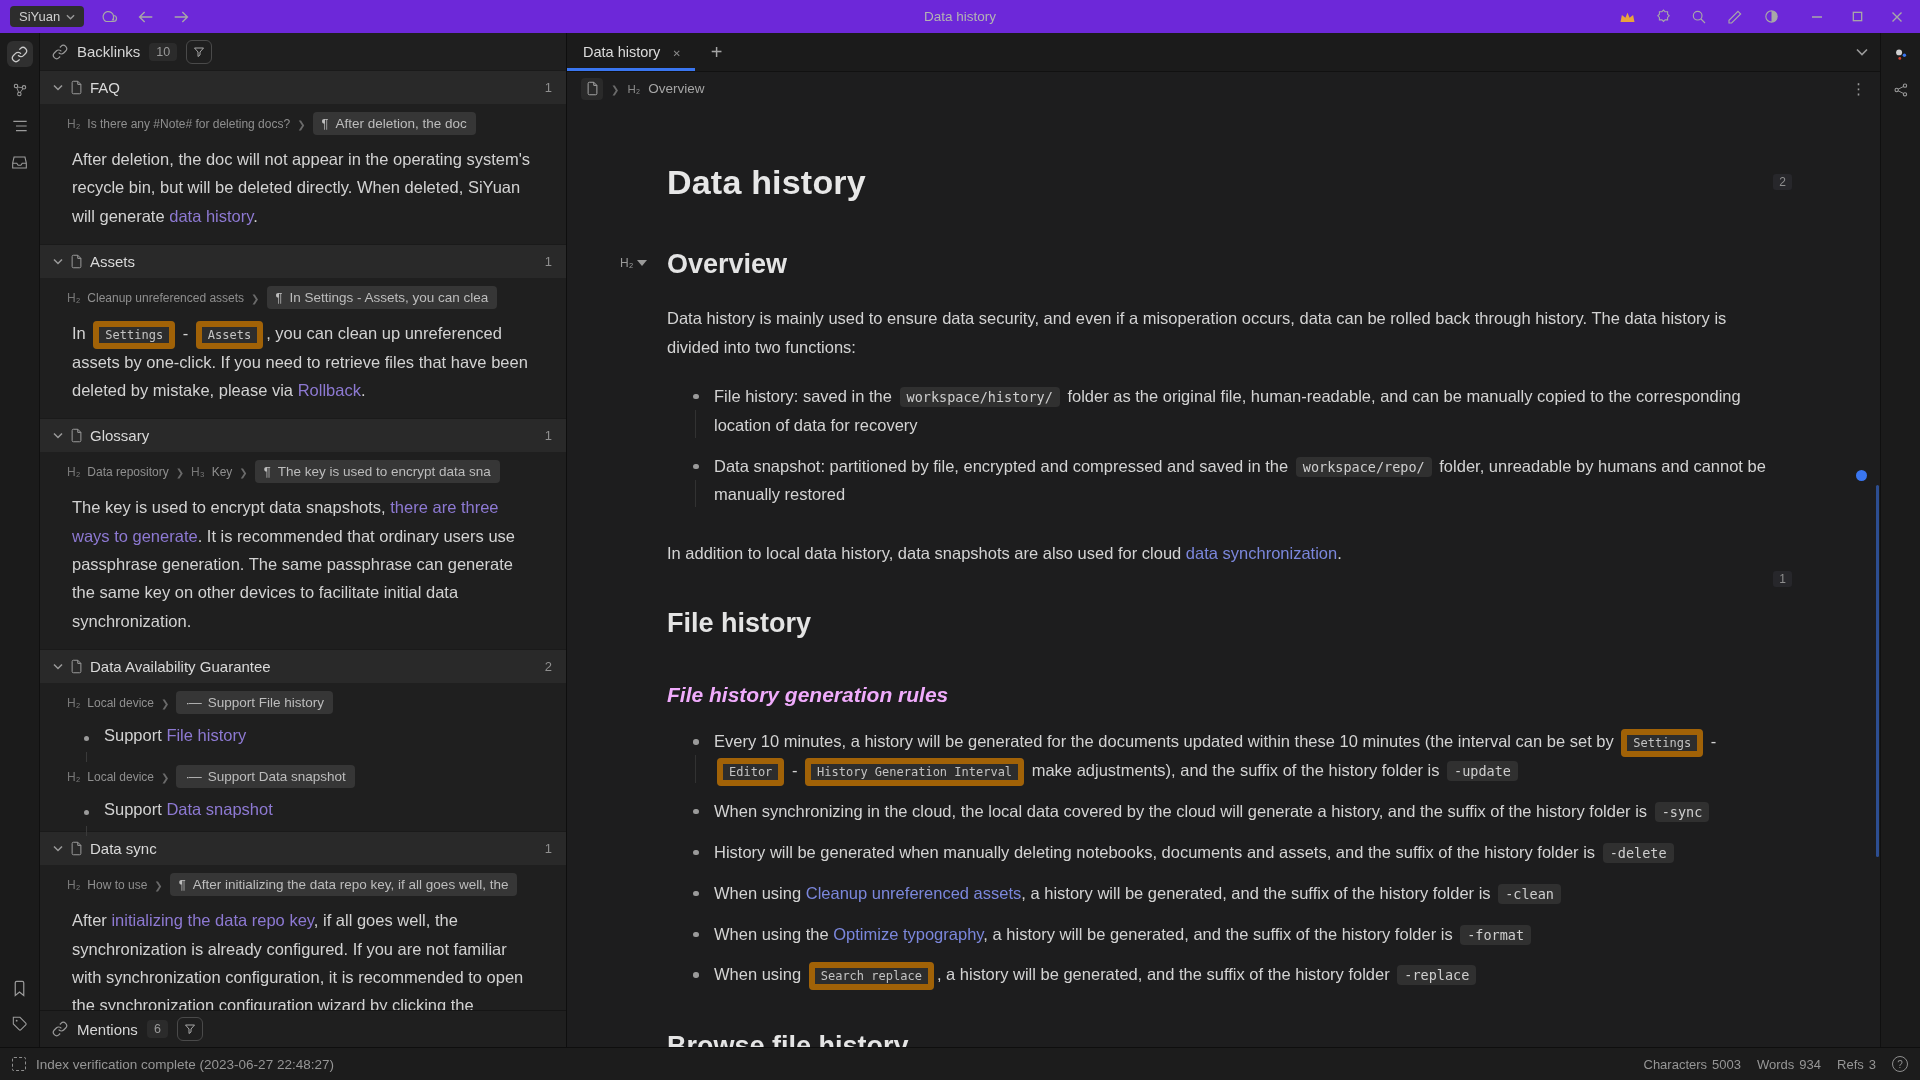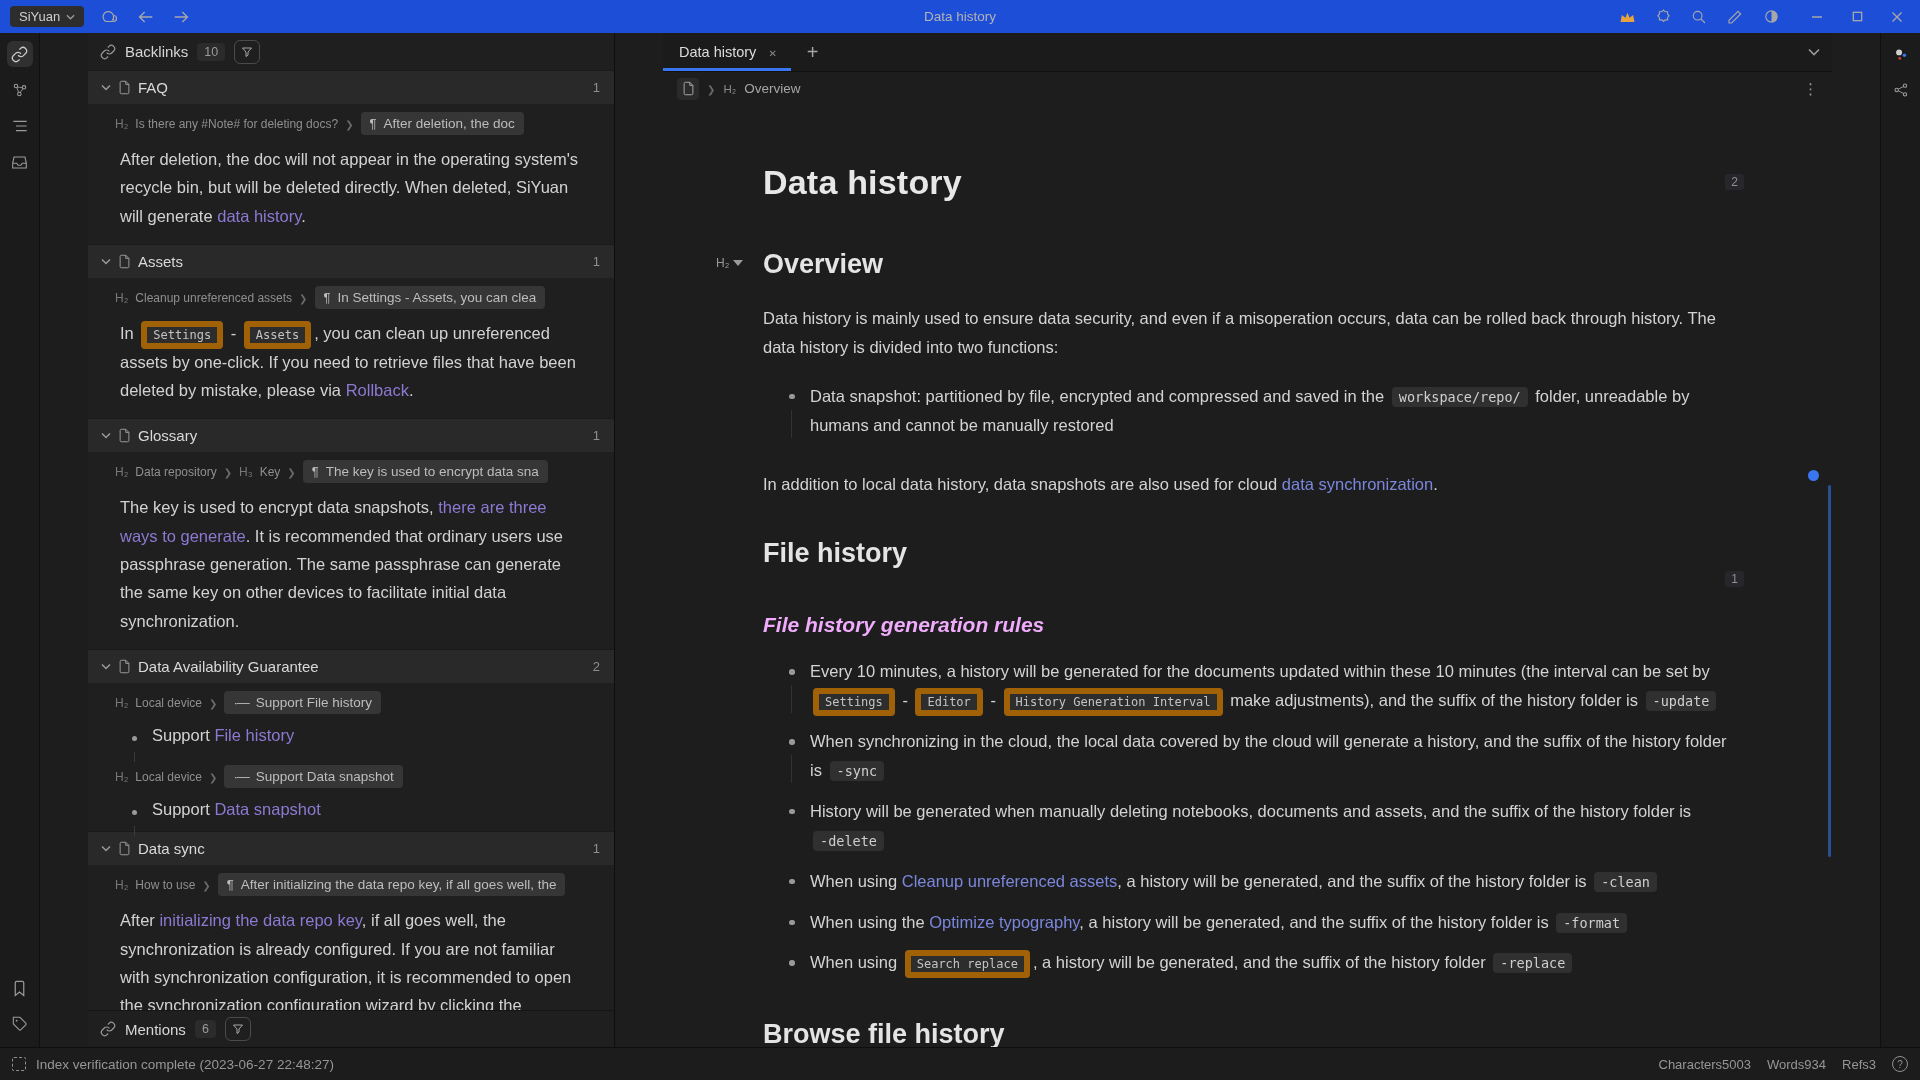--- a/index.html
+++ b/index.html
@@ -1,35 +1,35 @@
 <!DOCTYPE html>
 <html><head>
 <meta charset="utf-8">
 <style>
   * { margin:0; padding:0; box-sizing:border-box; }
   html,body { width:1920px; height:1080px; overflow:hidden; background:#141414;
     font-family:"Liberation Sans", sans-serif; color:#c9c9c9; }
   svg { display:block; }
 
   
-  .titlebar { height:33px; background:#1d4ed8; display:flex; align-items:center;
+  .titlebar { height:33px; background:#6d28d9; display:flex; align-items:center;
     padding:0 10px; position:relative; }
   .tb-left { display:flex; align-items:center; gap:14px; }
   .app-menu { display:flex; align-items:center; gap:6px; background:#2d2d2d;
     border-radius:4px; padding:3px 9px; font-size:13px; color:#cfcfcf; cursor:pointer; }
   .tb-icon { color:#a8a8a8; display:flex; align-items:center; justify-content:center;
     width:22px; height:22px; }
   .tb-title { position:absolute; left:0; right:0; text-align:center; font-size:13.5px;
     color:#b3b3b3; pointer-events:none; }
   .tb-right { margin-left:auto; display:flex; align-items:center; gap:10px; z-index:2; }
   .tb-right .tb-icon { width:26px; height:26px; }
   .win-controls { display:flex; align-items:center; gap:14px; margin-left:10px; }
 
   
-  .app-row { display:flex; height:1014px; background:#1d1d1e;gap:48px; }
+  .app-row { display:flex; height:1014px; background:#1d1d1e; }
 
   .dock { width:40px; background:#1b1b1b; display:flex; flex-direction:column;
     align-items:center; padding:8px 0 10px; gap:10px; }
   .dock-left { border-right:1px solid #101010; }
   .dock-right { border-left:1px solid #101010; }
   .dock-btn { width:26px; height:26px; border-radius:6px; display:flex;
     align-items:center; justify-content:center; color:#9b9b9b; cursor:pointer; }
   .dock-btn.active { background:#303030; color:#c9c9c9; }
   .dock-spacer { margin-top:auto; }
 
@@ -131,21 +131,21 @@
     top:437px; right:13px; }
   .scroll-line { position:absolute; width:3px; top:452px; height:372px; right:1px;
     border-radius:2px; opacity:.55; }
 
   
   .statusbar { height:33px; background:#1c1c1c; border-top:1px solid #0e0e0e;
     display:flex; align-items:center; padding:0 12px; font-size:13.5px; color:#969696; }
   .sb-left { display:flex; align-items:center; gap:10px; }
   .dashed-box { width:14px; height:14px; border:1px dashed #8f8f8f; border-radius:2px; }
   .sb-right { margin-left:auto; display:flex; align-items:center; gap:16px; font-size:13px; }
-  .sb-pair { display:flex; }
+  .sb-pair { display:flex; gap:5px; }
   .help-circle { width:16px; height:16px; border:1.4px solid #8f8f8f; border-radius:50%;
     display:flex; align-items:center; justify-content:center; font-size:10px;
     color:#8f8f8f; cursor:pointer; }
   .help-circle::before { content:"?"; }
 </style>
 </head>
 <body>
 
 <div class="titlebar">
   <div class="tb-left">
@@ -473,20 +473,21 @@
         <span class="h2-gutter">
           <span>H₂</span>
           <span class="tri-down"></span>
         </span>
         <h2 class="doc-h2">Overview</h2>
       </div>
 
       <p class="doc-p">Data history is mainly used to ensure data security, and even if a misoperation occurs, data can be rolled back through history. The data history is divided into two functions:</p>
 
       <ul class="doc-ul">
+        <li class="wrap"><span class="seg-text">File history: saved in the </span><span class="seg-code">workspace/history/</span><span class="seg-text"> folder as the original file, human-readable, and can be manually copied to the corresponding location of data for recovery</span></li>
         <li class="wrap"><span class="seg-text">Data snapshot: partitioned by file, encrypted and compressed and saved in the </span><span class="seg-code">workspace/repo/</span><span class="seg-text"> folder, unreadable by humans and cannot be manually restored</span></li>
       </ul>
 
       <p class="doc-p"><span class="seg-text">In addition to local data history, data snapshots are also used for cloud </span><span class="seg-link">data synchronization</span><span class="seg-text">.</span></p>
 
       <h2 class="doc-h2 mt-40">File history</h2>
       <h3 class="doc-h3">File history generation rules</h3>
 
       <ul class="doc-ul">
         <li class="wrap"><span class="seg-text">Every 10 minutes, a history will be generated for the documents updated within these 10 minutes (the interval can be set by </span><span class="seg-kbd">Settings</span><span class="seg-text"> - </span><span class="seg-kbd">Editor</span><span class="seg-text"> - </span><span class="seg-kbd">History Generation Interval</span><span class="seg-text"> make adjustments), and the suffix of the history folder is </span><span class="seg-code">-update</span></li>

